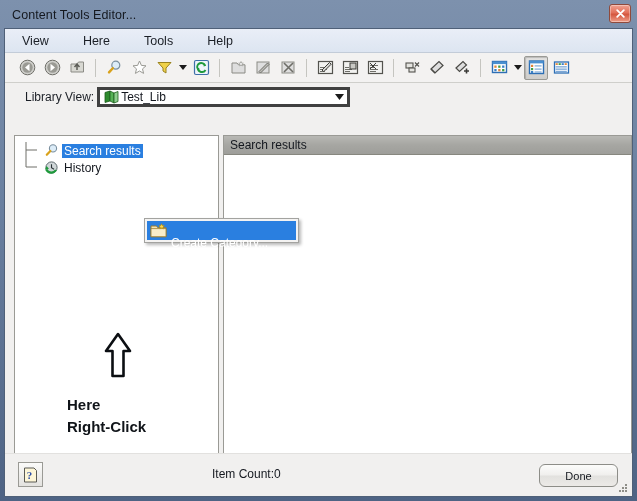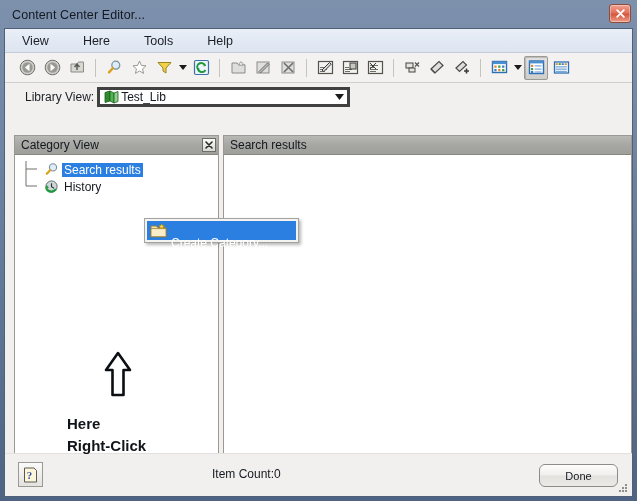--- a/index.html
+++ b/index.html
@@ -300,21 +300,21 @@
     right: 3px; bottom: 2px;
     width: 12px; height: 12px;
   }
 </style>
 </head>
 <body>
 
 <div id="window">
 
   <div id="titlebar">
-    <div id="title-text">Content Center Editor...</div>
+    <div id="title-text">Content Tools Editor...</div>
     <div id="close-btn">
       <svg width="9" height="9" viewBox="0 0 9 9">
         <path d="M1.2 1.2 L7.8 7.8 M7.8 1.2 L1.2 7.8" stroke="#ffffff" stroke-width="1.8" stroke-linecap="round"></path>
       </svg>
     </div>
   </div>
 
   <div id="client">
 
     <div id="menubar">
@@ -503,28 +503,20 @@
         <span class="lv-text">Test_Lib</span>
         <svg width="9" height="6" viewBox="0 0 9 6">
           <path d="M0 0 L9 0 L4.5 6 Z" fill="#1b1b1b"></path>
         </svg>
       </div>
     </div>
 
     <div id="panes">
 
       <div class="pane" id="left-pane">
-        <div class="pane-header">
-          <span class="ph-text">Category View</span>
-          <div id="left-pane-close">
-            <svg width="8" height="8" viewBox="0 0 8 8">
-              <path d="M1 1 L7 7 M7 1 L1 7" stroke="#2b2b28" stroke-width="1.6" stroke-linecap="round"></path>
-            </svg>
-          </div>
-        </div>
         <div class="pane-body">
           <div id="tree">
             <svg class="tree-lines" width="16" height="34" viewBox="0 0 16 34">
               <path d="M1 0 V8 H12" stroke="#6e6e68" stroke-width="1" fill="none"></path>
               <path d="M1 8 V25 H12" stroke="#6e6e68" stroke-width="1" fill="none"></path>
             </svg>
 
             <div class="tree-row selected">
               <span class="tr-icon">
                 <svg width="15" height="15" viewBox="0 0 15 15">

